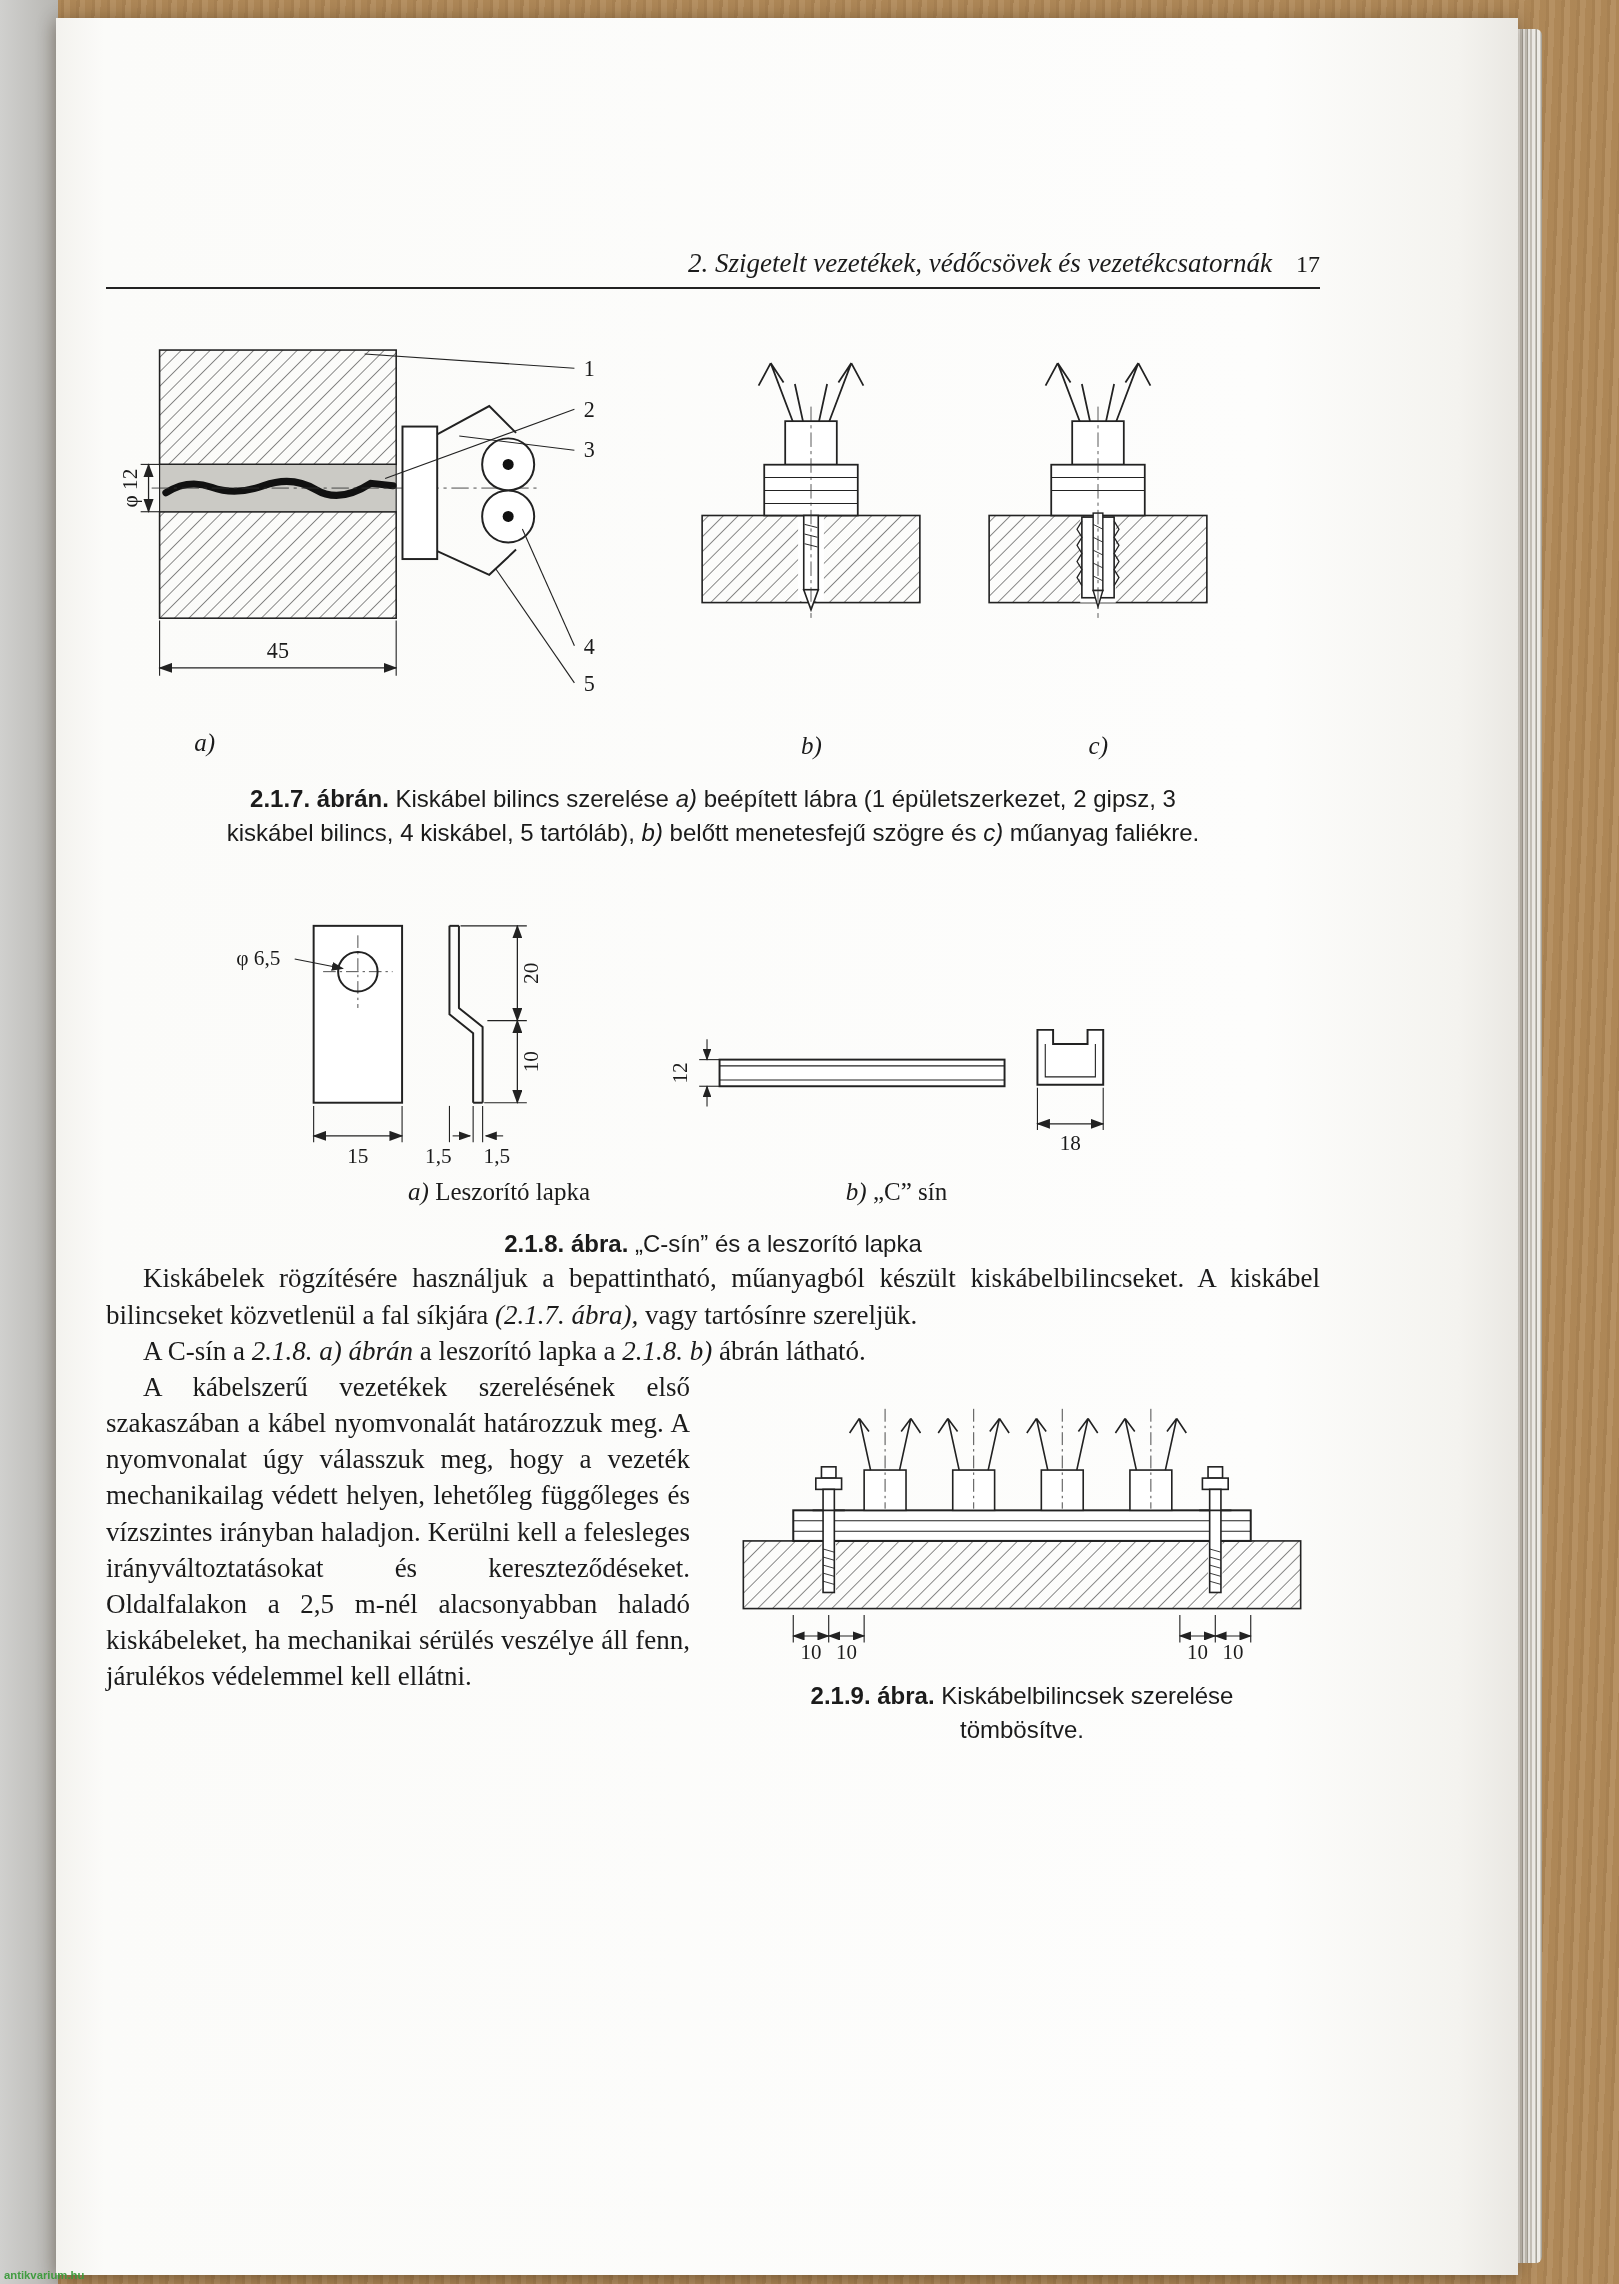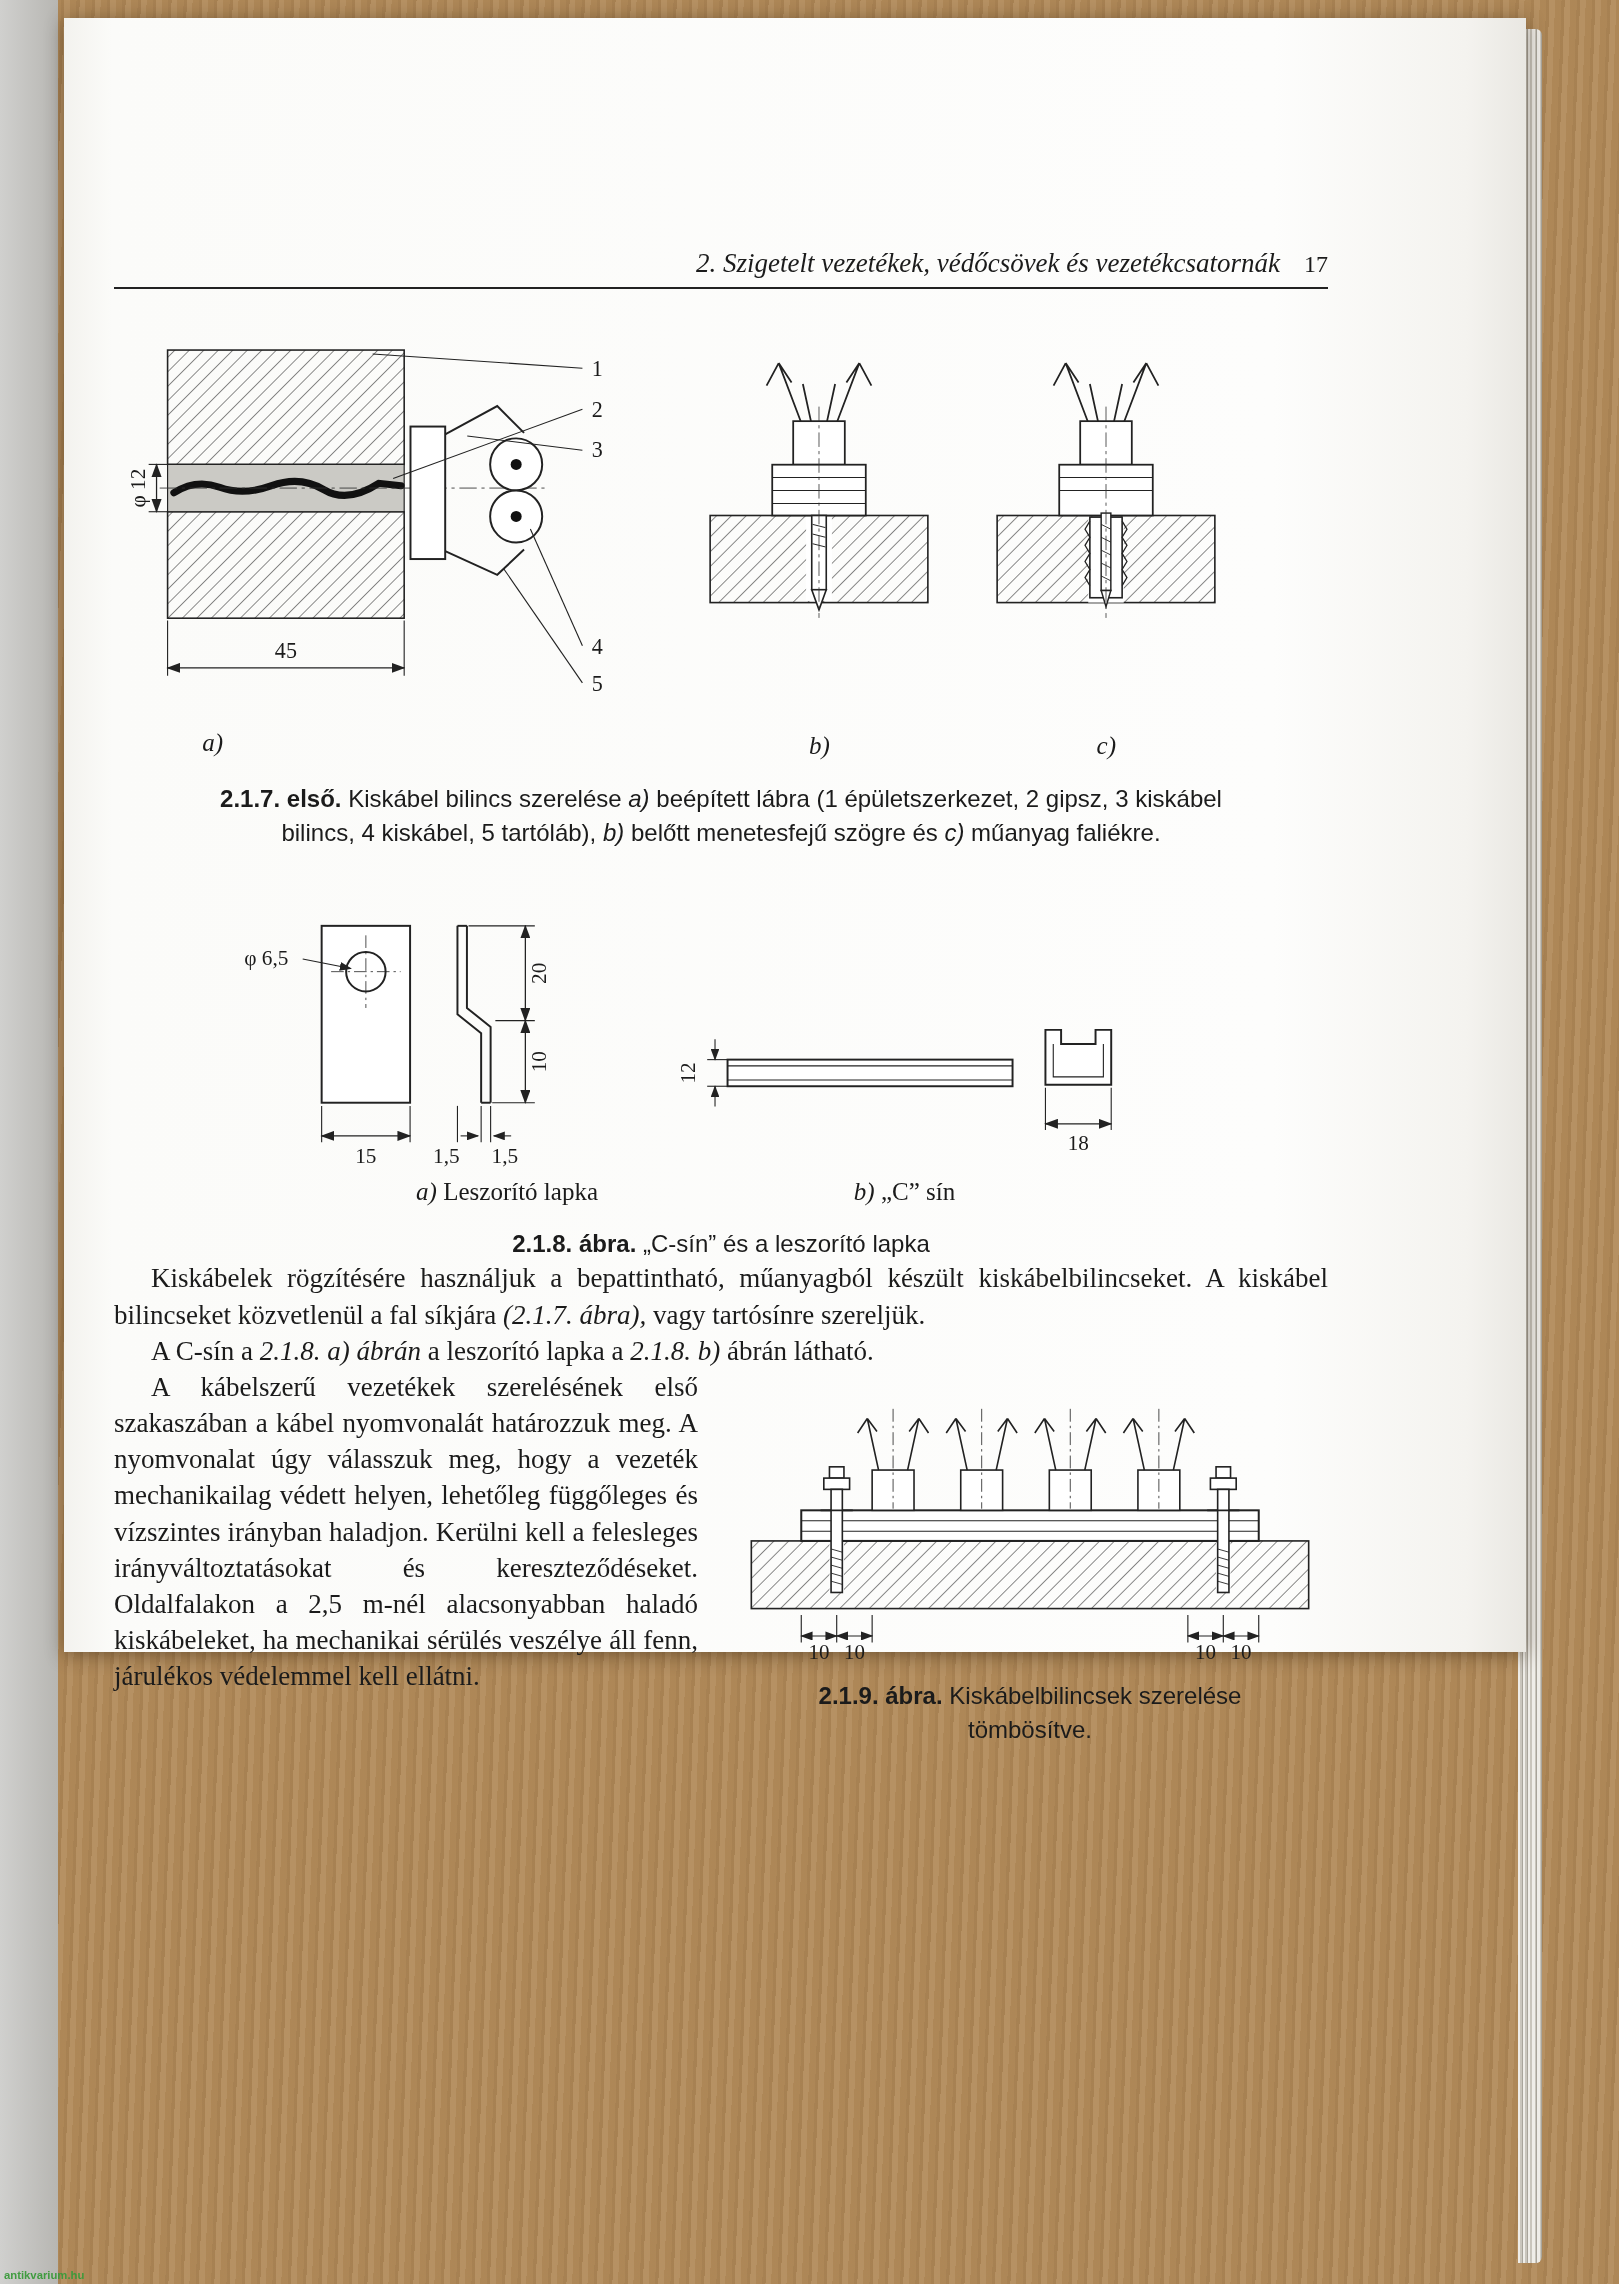--- a/index.html
+++ b/index.html
@@ -19,21 +19,21 @@
   .photo-left-strip {
     position: absolute; left: 0; top: 0; width: 58px; height: 100%;
     background: linear-gradient(90deg, #d0d0ce, #b7b6b2);
   }
   .page-stack {
     position: absolute; left: 1518px; top: 29px; width: 24px; height: 2234px;
     background: repeating-linear-gradient(90deg, #efede8 0 2.4px, #c9c5bc 2.4px 4px, #a8a49a 4px 4.8px);
     border-radius: 0 6.4px 6.4px 0;
   }
   .page {
-    position: absolute; left: 64px; top: 17.7px; width: 1462px; height: 1634px;
+    position: absolute; left: 56px; top: 17.7px; width: 1462px; height: 2257px;
     background: linear-gradient(90deg, #f3f2ee 0, #fbfbf9 48px, #fdfdfc 1209px, #f4f3ef 1402px, #e9e7e2 1462px);
     box-shadow: 0 3.2px 17.7px rgba(40,25,8,0.45);
   }
   .content { position: absolute; left: 50px; top: 0; width: 1214px; }
 
   .header { display: flex; justify-content: flex-end; align-items: baseline; gap: 24px; padding-top: 230px; }
   .header-title { font-style: italic; font-size: 27px; }
   .page-number { font-size: 24px; }
   .header-rule { height: 0; border-top: 2.4px solid #222; margin-top: 8px; }
 
@@ -213,21 +213,21 @@
               <line x1="144" y1="294" x2="156" y2="300"></line>
               <line x1="144" y1="310" x2="156" y2="316"></line>
             </g>
           </g>
           <line x1="150" y1="100" x2="150" y2="362" stroke="#333" stroke-width="1" stroke-dasharray="18 5 4 5"></line>
         </svg>
         <div class="sublabel run-i">c)</div>
       </div>
     </div>
 
-    <div class="figcaption fig217-caption"><span class="run-b">2.1.7. első.</span><span> Kiskábel bilincs szerelése </span><span class="run-i">a)</span><span> beépített lábra (1 épületszerkezet, 2 gipsz, 3 kiskábel bilincs, 4 kiskábel, 5 tartóláb), </span><span class="run-i">b)</span><span> belőtt menetesfejű szögre és </span><span class="run-i">c)</span><span> műanyag faliékre.</span></div>
+    <div class="figcaption fig217-caption"><span class="run-b">2.1.7. ábrán.</span><span> Kiskábel bilincs szerelése </span><span class="run-i">a)</span><span> beépített lábra (1 épületszerkezet, 2 gipsz, 3 kiskábel bilincs, 4 kiskábel, 5 tartóláb), </span><span class="run-i">b)</span><span> belőtt menetesfejű szögre és </span><span class="run-i">c)</span><span> műanyag faliékre.</span></div>
 
     <div class="fig218-row">
       <div class="fig218-a">
         <svg width="379" height="270" viewBox="-10 0 480 335">
           <defs>
             <marker id="mD" markerWidth="11" markerHeight="8" refX="10" refY="4" orient="auto-start-reverse">
               <path d="M0,0 L11,4 L0,8 Z" fill="#222"></path>
             </marker>
           </defs>
           <g stroke="#222" fill="none">

